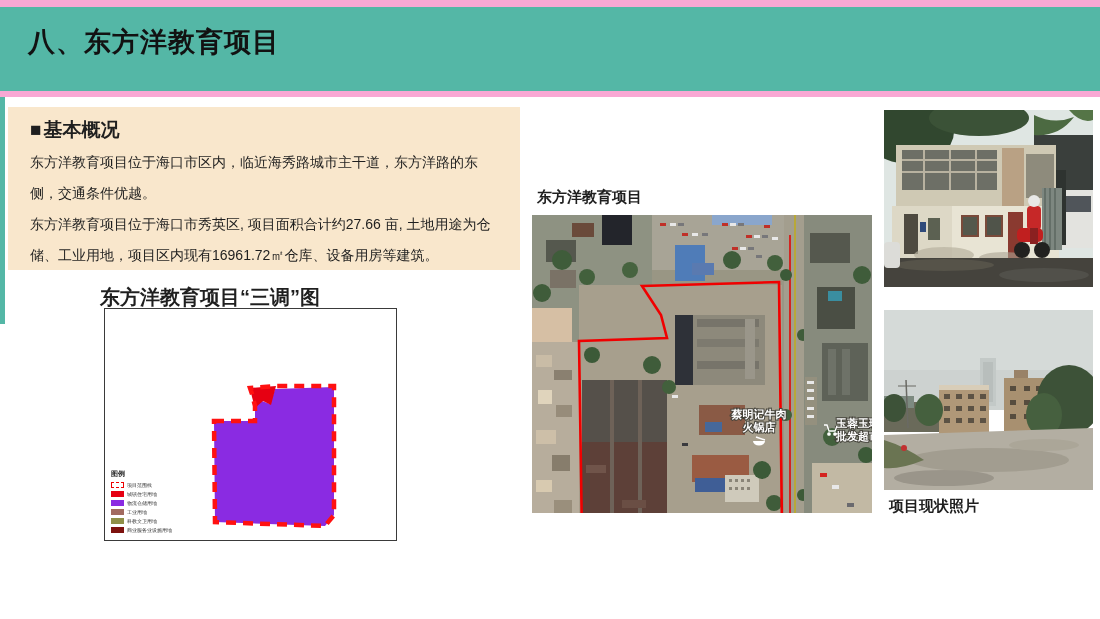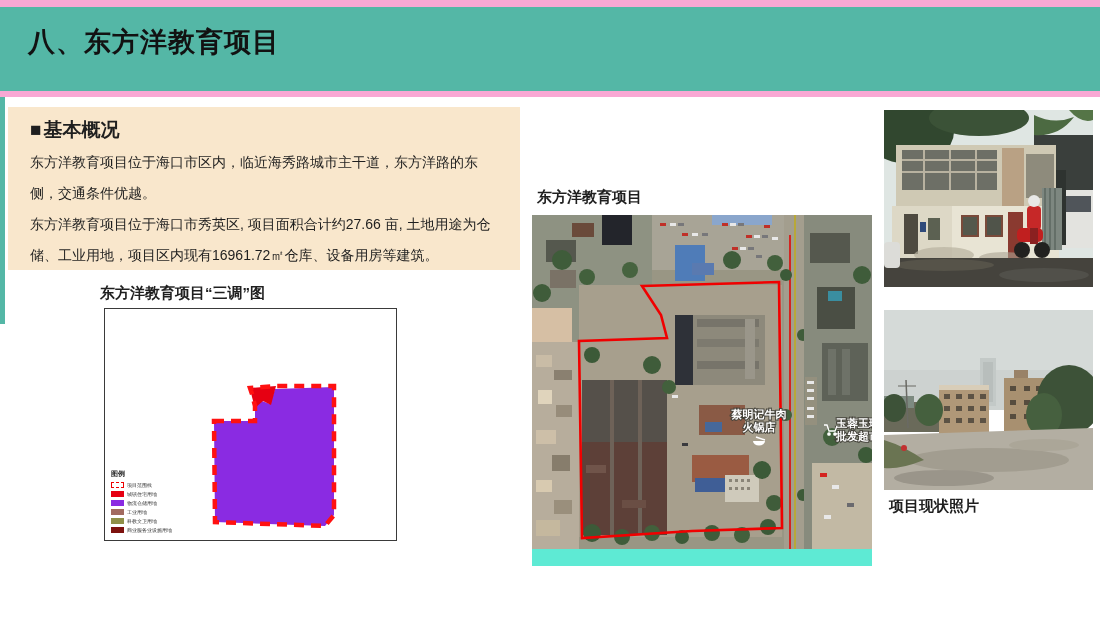--- a/index.html
+++ b/index.html
@@ -13,32 +13,32 @@
   .slide-title{left:28px;top:24px;font-size:27px;font-weight:bold;color:#121212;letter-spacing:1px;}
   .left-strip{left:0;top:97px;width:5px;height:227px;background:#54b7a6;}
 
   
   .overview-box{left:8px;top:107px;width:512px;height:163px;background:#f9e7cc;}
   .overview-head{left:22px;top:10px;font-size:19px;font-weight:bold;display:flex;align-items:center;gap:2px;}
   .overview-body{left:22px;top:40px;width:472px;font-size:14px;line-height:31px;}
   .overview-body p{margin:0;}
 
   
-  .survey-title{left:100px;top:284px;font-size:15px;font-weight:bold;}
+  .survey-title{left:100px;top:284px;font-size:20px;font-weight:bold;}
   .survey-map{left:104px;top:308px;width:293px;height:233px;background:#ffffff;border:1px solid #3a3a3a;box-sizing:border-box;}
   .legend{left:6px;top:160px;width:80px;}
   .legend-title{font-size:7px;font-weight:bold;color:#222;margin:0 0 1px 0;}
   .legend-row{display:flex;align-items:center;gap:3px;height:9px;}
   .legend-swatch{width:13px;height:6px;flex:0 0 13px;}
   .legend-swatch.dashed{background:#fff;border:1px dashed #ee0000;box-sizing:border-box;}
   .legend-label{font-size:5px;color:#333;white-space:nowrap;}
 
   
   .sat-title{left:537px;top:188px;font-size:15px;font-weight:bold;}
-  .sat-img{left:532px;top:215px;width:340px;height:351px;overflow:hidden;background:#5eead4;}
+  .sat-img{left:532px;top:215px;width:340px;height:298px;overflow:hidden;background:#5eead4;}
 
   
   .photo1{left:884px;top:110px;width:209px;height:177px;overflow:hidden;}
   .photo2{left:884px;top:310px;width:209px;height:180px;overflow:hidden;}
   .photos-caption{left:889px;top:497px;font-size:15px;font-weight:bold;text-align:center;}
 </style>
 </head>
 <body>
 
 <div class="abs header-band">

